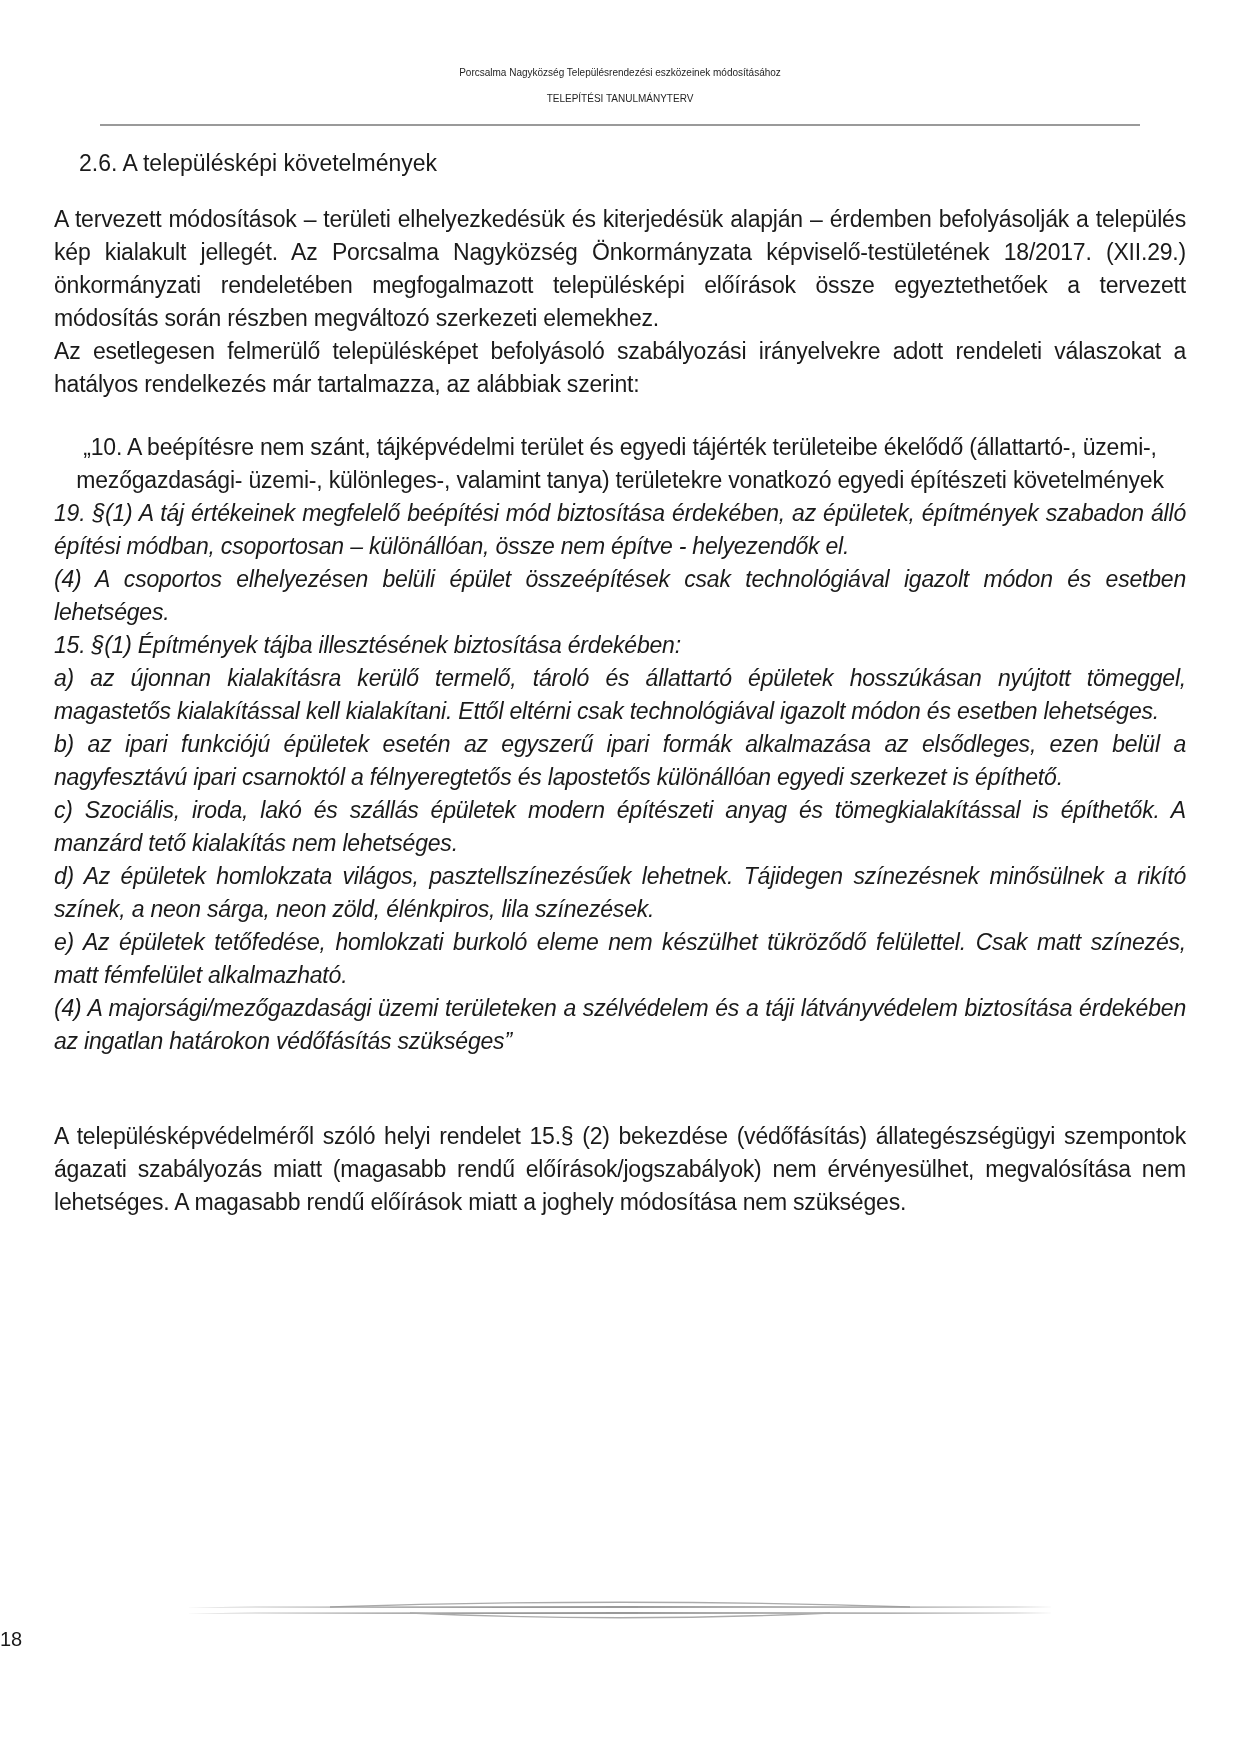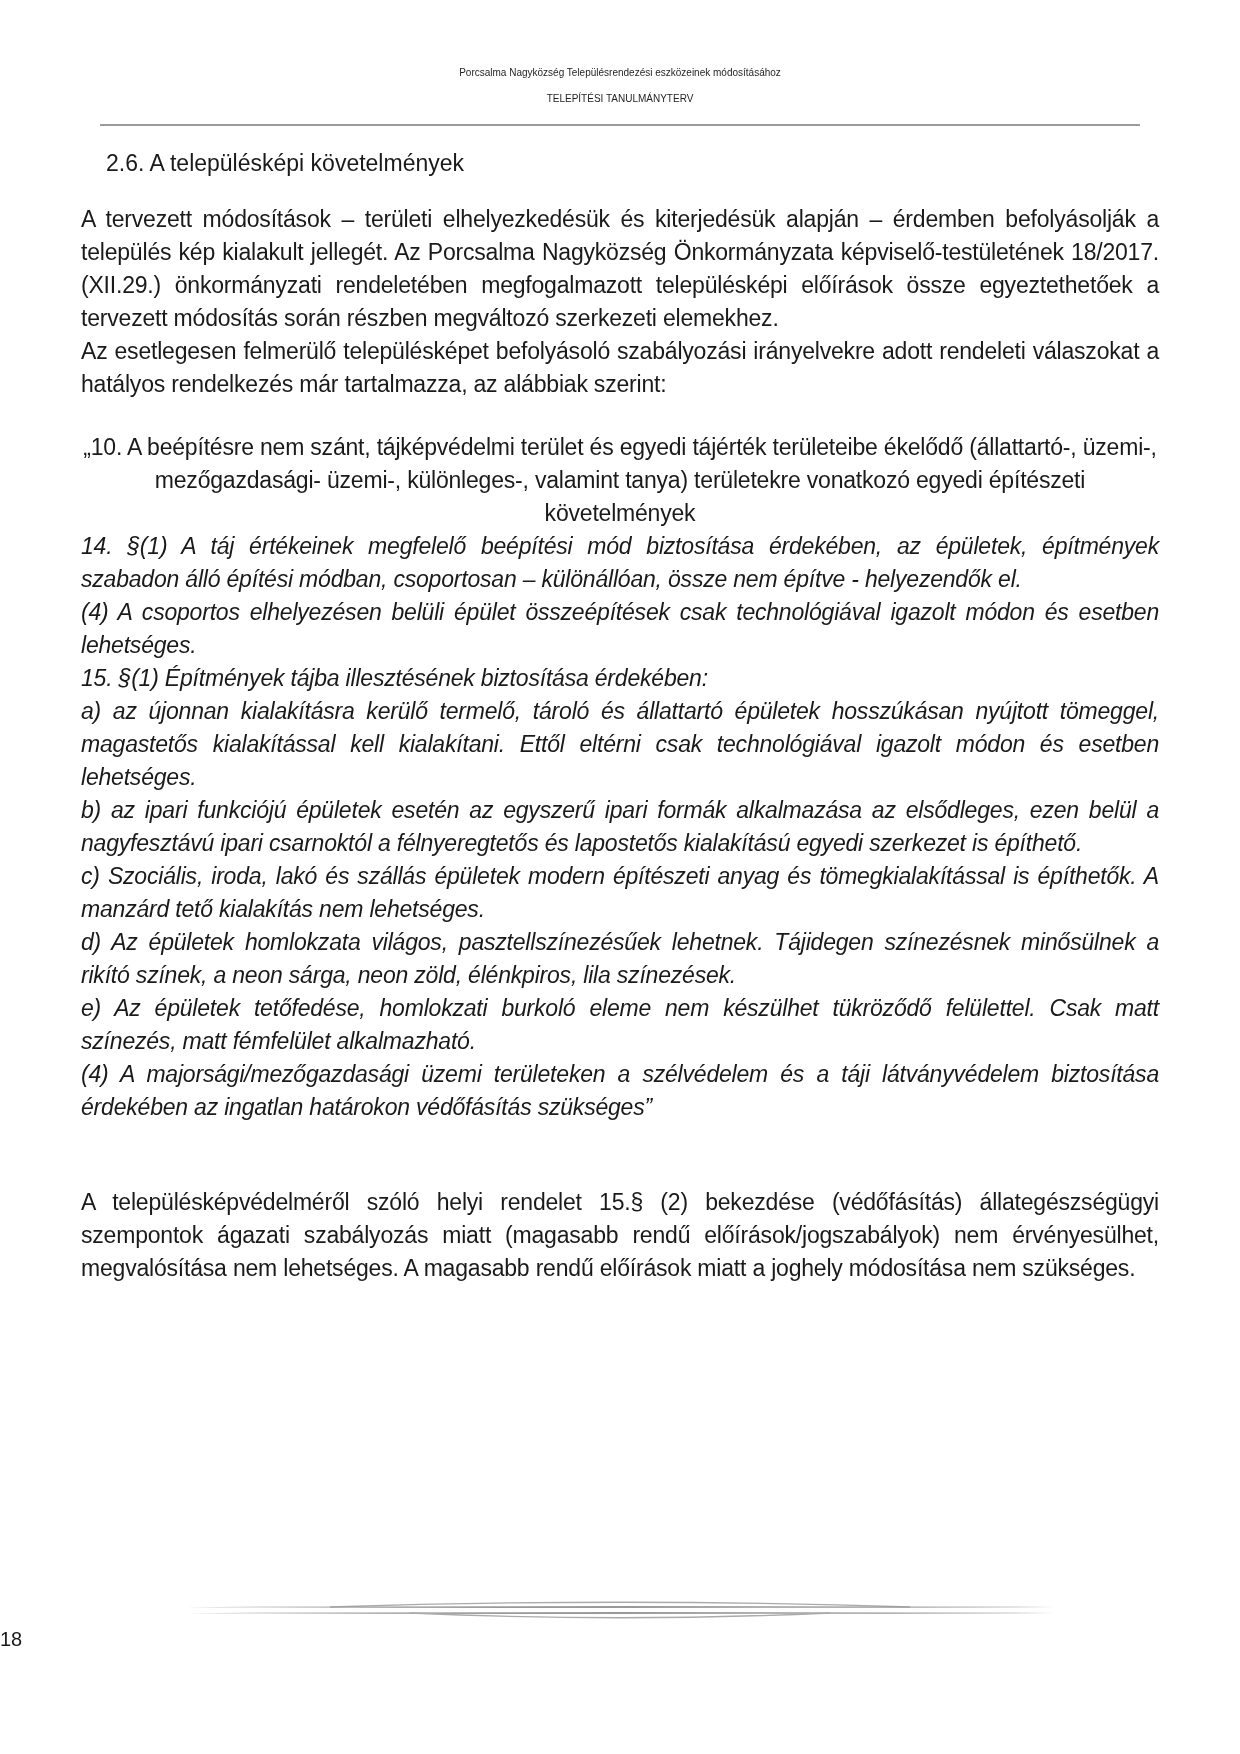--- a/index.html
+++ b/index.html
@@ -21,21 +21,21 @@
     font-size: 10px;
     line-height: 26px;
     color: #1f1f1f;
   }
   .header-rule {
     border: 0;
     border-top: 2px solid #9a9a9a;
     margin: 12px 100px 0 100px;
   }
   .content {
-    margin: 0 81px;
+    margin: 0 54px;
   }
   .section-title {
     font-size: 23px;
     font-weight: normal;
     margin: 24px 0 26px 25px;
     color: #1a1a1a;
   }
   .body-text {
     font-size: 23px;
     line-height: 33px;
@@ -81,25 +81,25 @@
 <hr class="header-rule">
 
 <main class="content">
   <h2 class="section-title">2.6. A településképi követelmények</h2>
 
   <p class="body-text">A tervezett módosítások – területi elhelyezkedésük és kiterjedésük alapján – érdemben befolyásolják a település kép kialakult jellegét. Az Porcsalma Nagyközség Önkormányzata képviselő-testületének 18/2017. (XII.29.) önkormányzati rendeletében megfogalmazott településképi előírások össze egyeztethetőek a tervezett módosítás során részben megváltozó szerkezeti elemekhez.</p>
   <p class="body-text">Az esetlegesen felmerülő településképet befolyásoló szabályozási irányelvekre adott rendeleti válaszokat a hatályos rendelkezés már tartalmazza, az alábbiak szerint:</p>
 
   <p class="body-text quote-title">„10. A beépítésre nem szánt, tájképvédelmi terület és egyedi tájérték területeibe ékelődő (állattartó-, üzemi-, mezőgazdasági- üzemi-, különleges-, valamint tanya) területekre vonatkozó egyedi építészeti követelmények</p>
 
-  <p class="body-text quote-item">14. §(1) A táj értékeinek megfelelő beépítési mód biztosítása érdekében, az épületek, építmények szabadon álló építési módban, csoportosan – különállóan, össze nem építve - helyezendők el.</p>
+  <p class="body-text quote-item">19. §(1) A táj értékeinek megfelelő beépítési mód biztosítása érdekében, az épületek, építmények szabadon álló építési módban, csoportosan – különállóan, össze nem építve - helyezendők el.</p>
   <p class="body-text quote-item">(4) A csoportos elhelyezésen belüli épület összeépítések csak technológiával igazolt módon és esetben lehetséges.</p>
   <p class="body-text quote-item">15. §(1) Építmények tájba illesztésének biztosítása érdekében:</p>
   <p class="body-text quote-item">a) az újonnan kialakításra kerülő termelő, tároló és állattartó épületek hosszúkásan nyújtott tömeggel, magastetős kialakítással kell kialakítani. Ettől eltérni csak technológiával igazolt módon és esetben lehetséges.</p>
-  <p class="body-text quote-item">b) az ipari funkciójú épületek esetén az egyszerű ipari formák alkalmazása az elsődleges, ezen belül a nagyfesztávú ipari csarnoktól a félnyeregtetős és lapostetős kialakítású egyedi szerkezet is építhető.</p>
+  <p class="body-text quote-item">b) az ipari funkciójú épületek esetén az egyszerű ipari formák alkalmazása az elsődleges, ezen belül a nagyfesztávú ipari csarnoktól a félnyeregtetős és lapostetős különállóan egyedi szerkezet is építhető.</p>
   <p class="body-text quote-item">c) Szociális, iroda, lakó és szállás épületek modern építészeti anyag és tömegkialakítással is építhetők. A manzárd tető kialakítás nem lehetséges.</p>
   <p class="body-text quote-item">d) Az épületek homlokzata világos, pasztellszínezésűek lehetnek. Tájidegen színezésnek minősülnek a rikító színek, a neon sárga, neon zöld, élénkpiros, lila színezések.</p>
   <p class="body-text quote-item">e) Az épületek tetőfedése, homlokzati burkoló eleme nem készülhet tükröződő felülettel. Csak matt színezés, matt fémfelület alkalmazható.</p>
   <p class="body-text quote-item">(4) A majorsági/mezőgazdasági üzemi területeken a szélvédelem és a táji látványvédelem biztosítása érdekében az ingatlan határokon védőfásítás szükséges”</p>
 
   <p class="body-text closing">A településképvédelméről szóló helyi rendelet 15.§ (2) bekezdése (védőfásítás) állategészségügyi szempontok ágazati szabályozás miatt (magasabb rendű előírások/jogszabályok) nem érvényesülhet, megvalósítása nem lehetséges. A magasabb rendű előírások miatt a joghely módosítása nem szükséges.</p>
 </main>
 
 <footer class="page-footer">
   <svg class="divider-svg" width="880" height="30" viewBox="0 0 880 30" aria-hidden="true">

